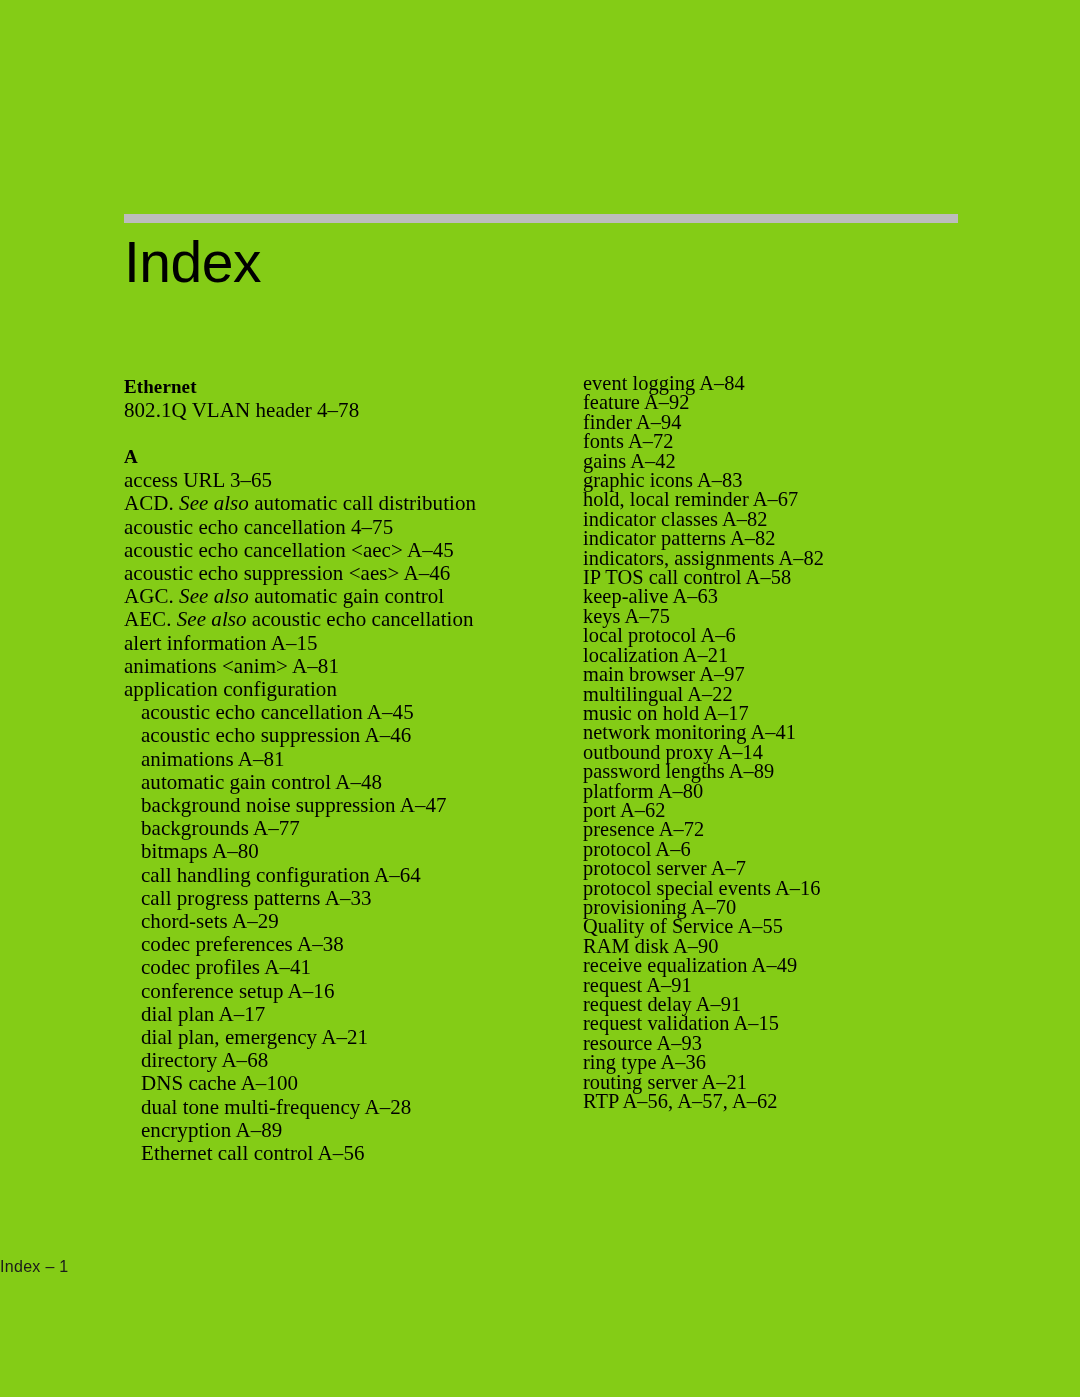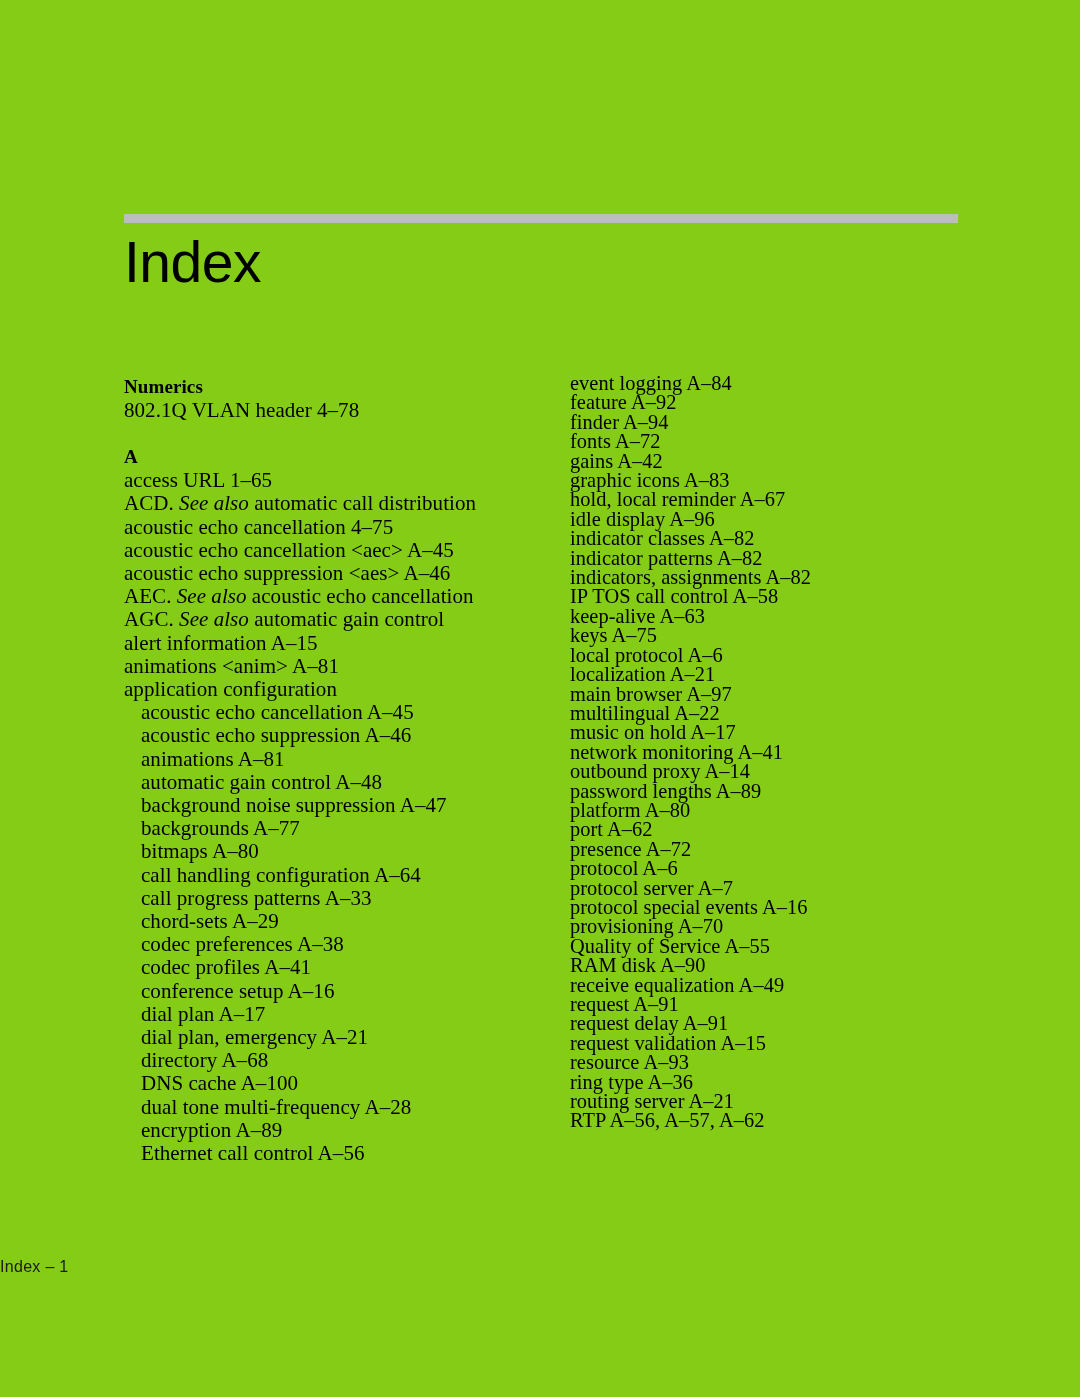--- a/index.html
+++ b/index.html
@@ -37,21 +37,21 @@
     color: #000000;
     line-height: 1.05;
   }
 
   
   .col {
     position: absolute;
     top: 374px;
   }
   .col-left  { left: 124px;  width: 420px; }
-  .col-right { left: 570px;  width: 400px; }
+  .col-right { left: 583px;  width: 400px; }
 
   .group-heading {
     font-size: 19px;
     font-weight: bold;
     line-height: 25px;
     margin: 0;
     letter-spacing: 0.1px;
   }
   .group-heading.spaced { margin-top: 22px; }
 
@@ -89,34 +89,34 @@
 </head>
 <body>
 
 <div class="page">
 
   <div class="header-rule"></div>
 
   <div class="page-title">Index</div>
 
   <div class="col col-left">
-    <div class="group-heading">Numerics</div>
+    <div class="group-heading">Ethernet</div>
     <div id="numerics-list">
         <div class="entry">802.1Q VLAN header 4–78</div>
       </div>
 
     <div class="group-heading spaced">A</div>
     <div id="a-list">
-        <div class="entry">access URL 1–65</div>
+        <div class="entry">access URL 3–65</div>
         <div class="entry"><span>ACD. </span><span class="ital">See also</span><span> automatic call distribution</span></div>
         <div class="entry">acoustic echo cancellation 4–75</div>
         <div class="entry">acoustic echo cancellation &lt;aec&gt; A–45</div>
         <div class="entry">acoustic echo suppression &lt;aes&gt; A–46</div>
+        <div class="entry"><span>AGC. </span><span class="ital">See also</span><span>  automatic gain control</span></div>
         <div class="entry"><span>AEC. </span><span class="ital">See also</span><span> acoustic echo cancellation</span></div>
-        <div class="entry"><span>AGC. </span><span class="ital">See also</span><span>  automatic gain control</span></div>
         <div class="entry">alert information A–15</div>
         <div class="entry">animations &lt;anim&gt; A–81</div>
         <div class="entry">application configuration</div>
         <div class="entry sub">acoustic echo cancellation A–45</div>
         <div class="entry sub">acoustic echo suppression A–46</div>
         <div class="entry sub">animations A–81</div>
         <div class="entry sub">automatic gain control A–48</div>
         <div class="entry sub">background noise suppression A–47</div>
         <div class="entry sub">backgrounds A–77</div>
         <div class="entry sub">bitmaps A–80</div>
@@ -138,21 +138,20 @@
 
   <div class="col col-right">
     <div id="right-list">
         <div class="entry tight">event logging A–84</div>
         <div class="entry tight">feature A–92</div>
         <div class="entry tight">finder A–94</div>
         <div class="entry tight">fonts A–72</div>
         <div class="entry tight">gains A–42</div>
         <div class="entry tight">graphic icons A–83</div>
         <div class="entry tight">hold, local reminder A–67</div>
-        <div class="entry tight">idle display A–96</div>
         <div class="entry tight">indicator classes A–82</div>
         <div class="entry tight">indicator patterns A–82</div>
         <div class="entry tight">indicators, assignments A–82</div>
         <div class="entry tight">IP TOS call control A–58</div>
         <div class="entry tight">keep-alive A–63</div>
         <div class="entry tight">keys A–75</div>
         <div class="entry tight">local protocol A–6</div>
         <div class="entry tight">localization A–21</div>
         <div class="entry tight">main browser A–97</div>
         <div class="entry tight">multilingual A–22</div>

